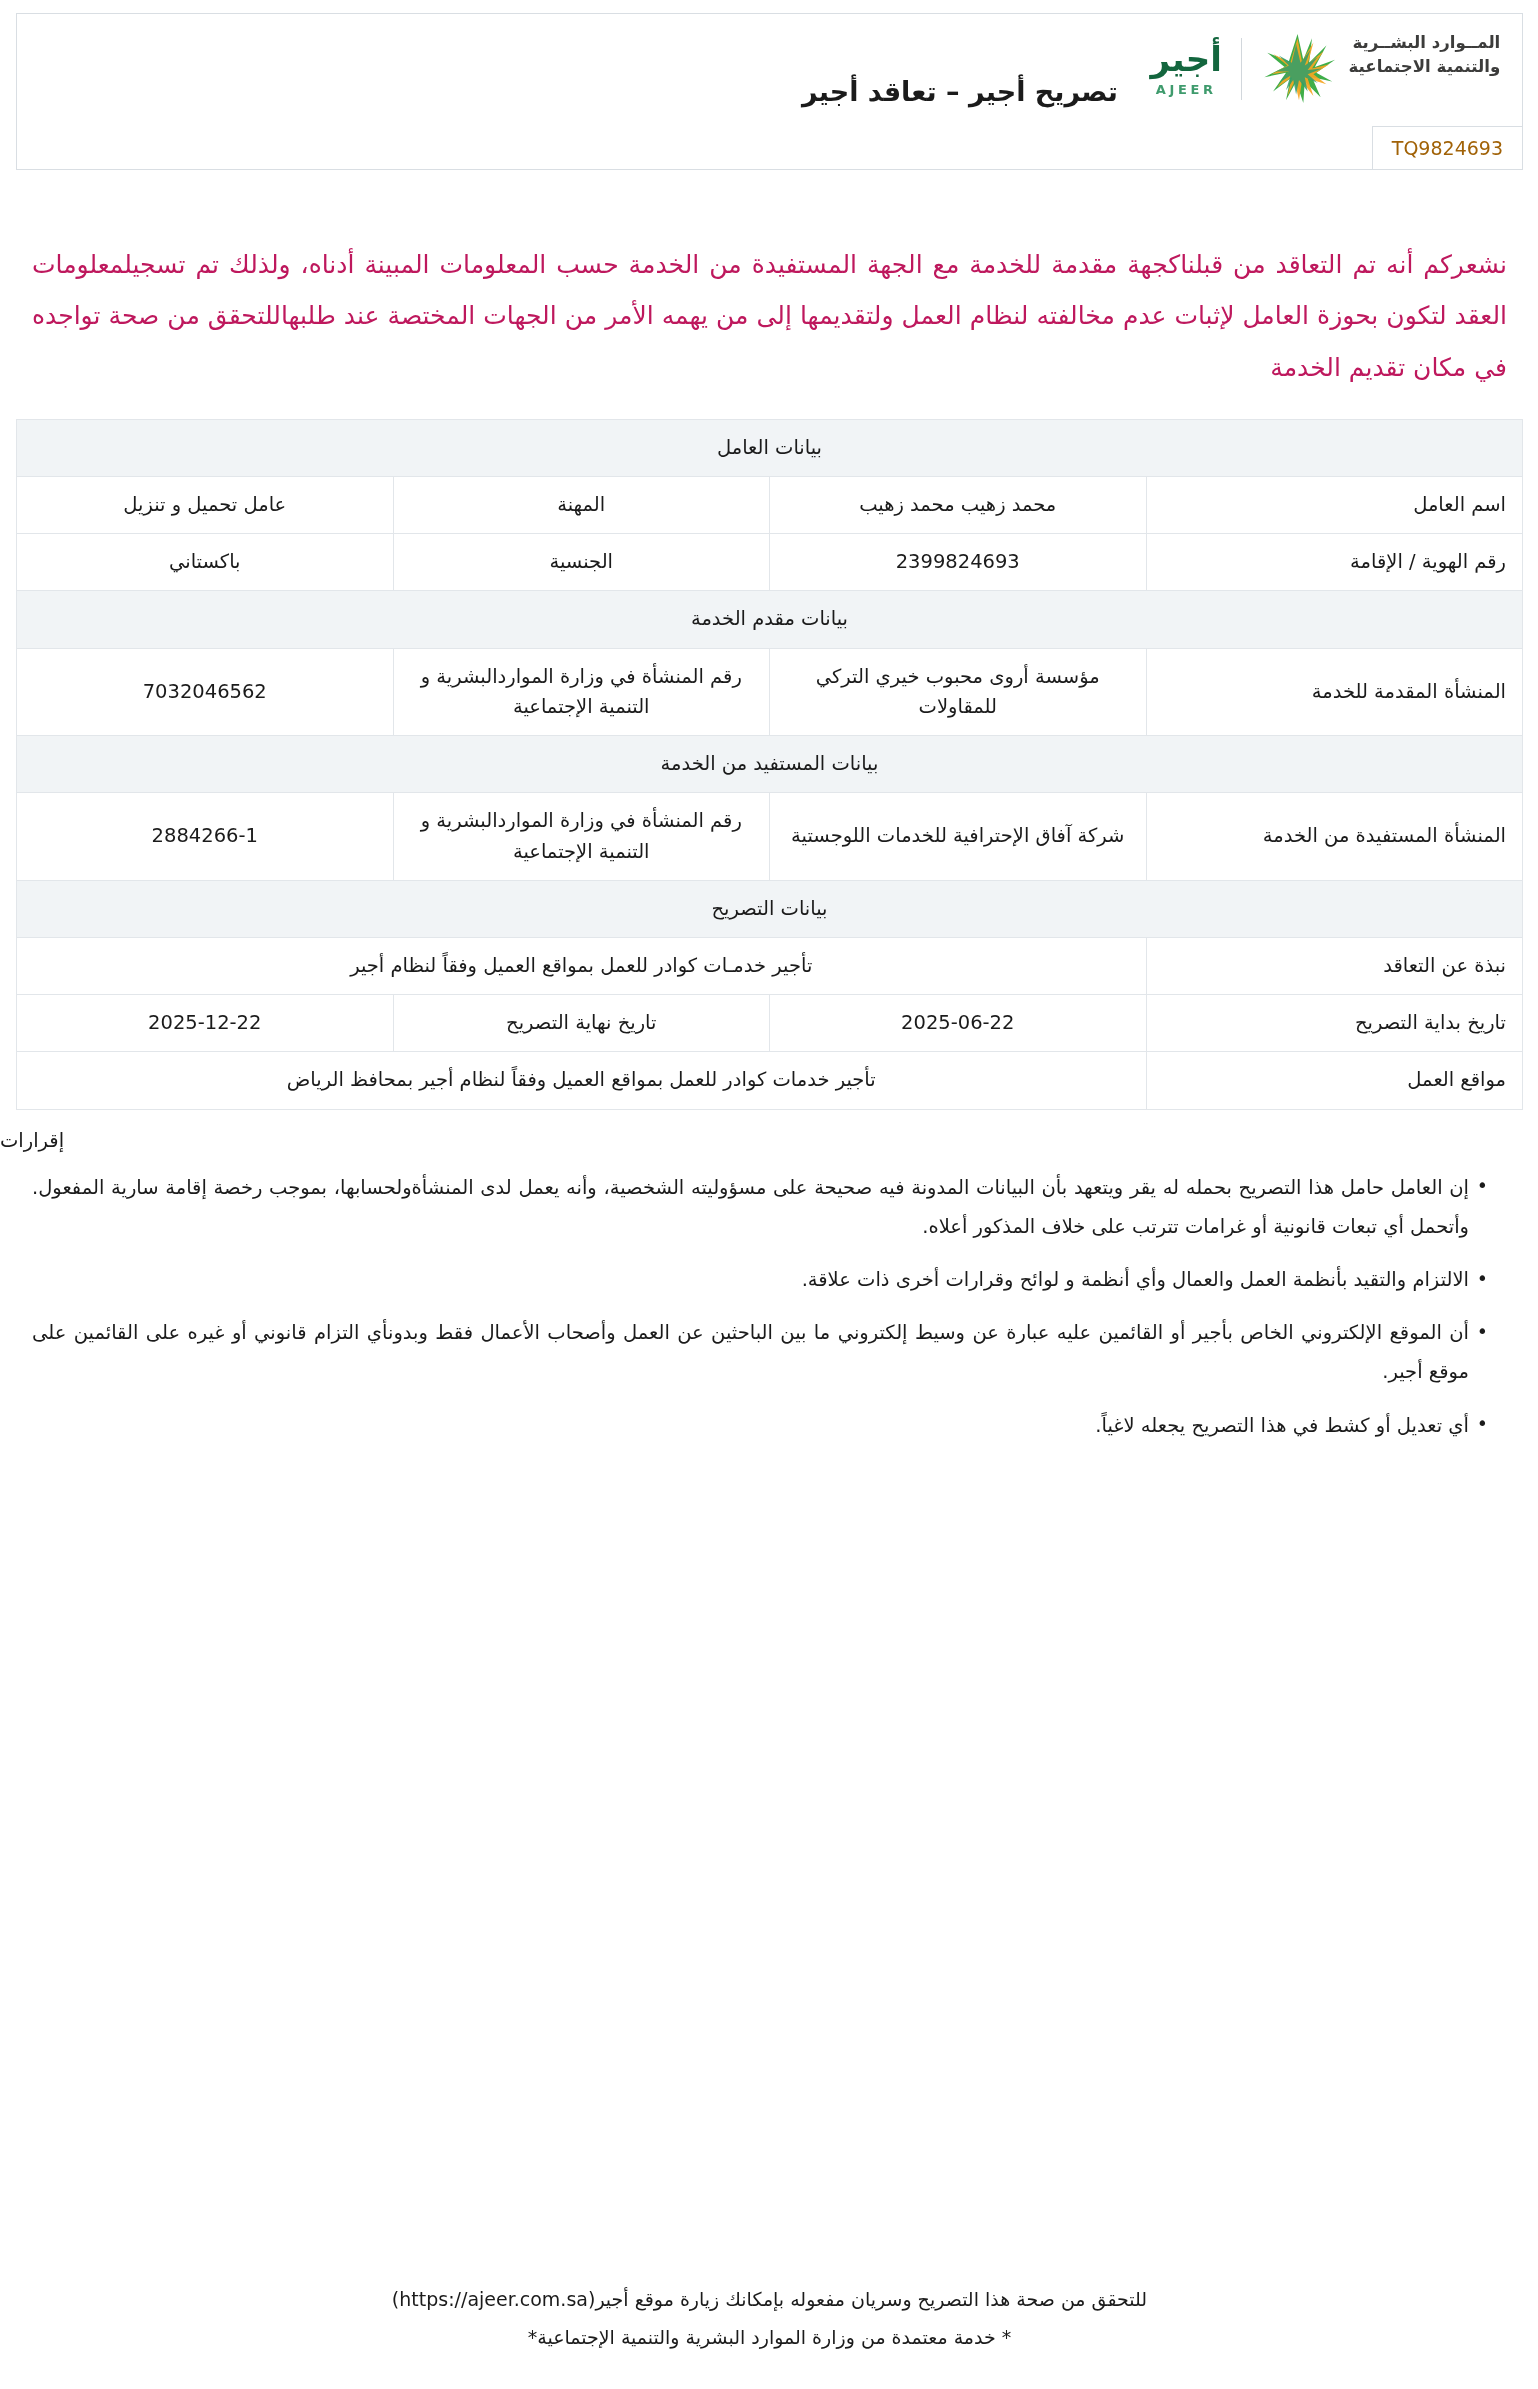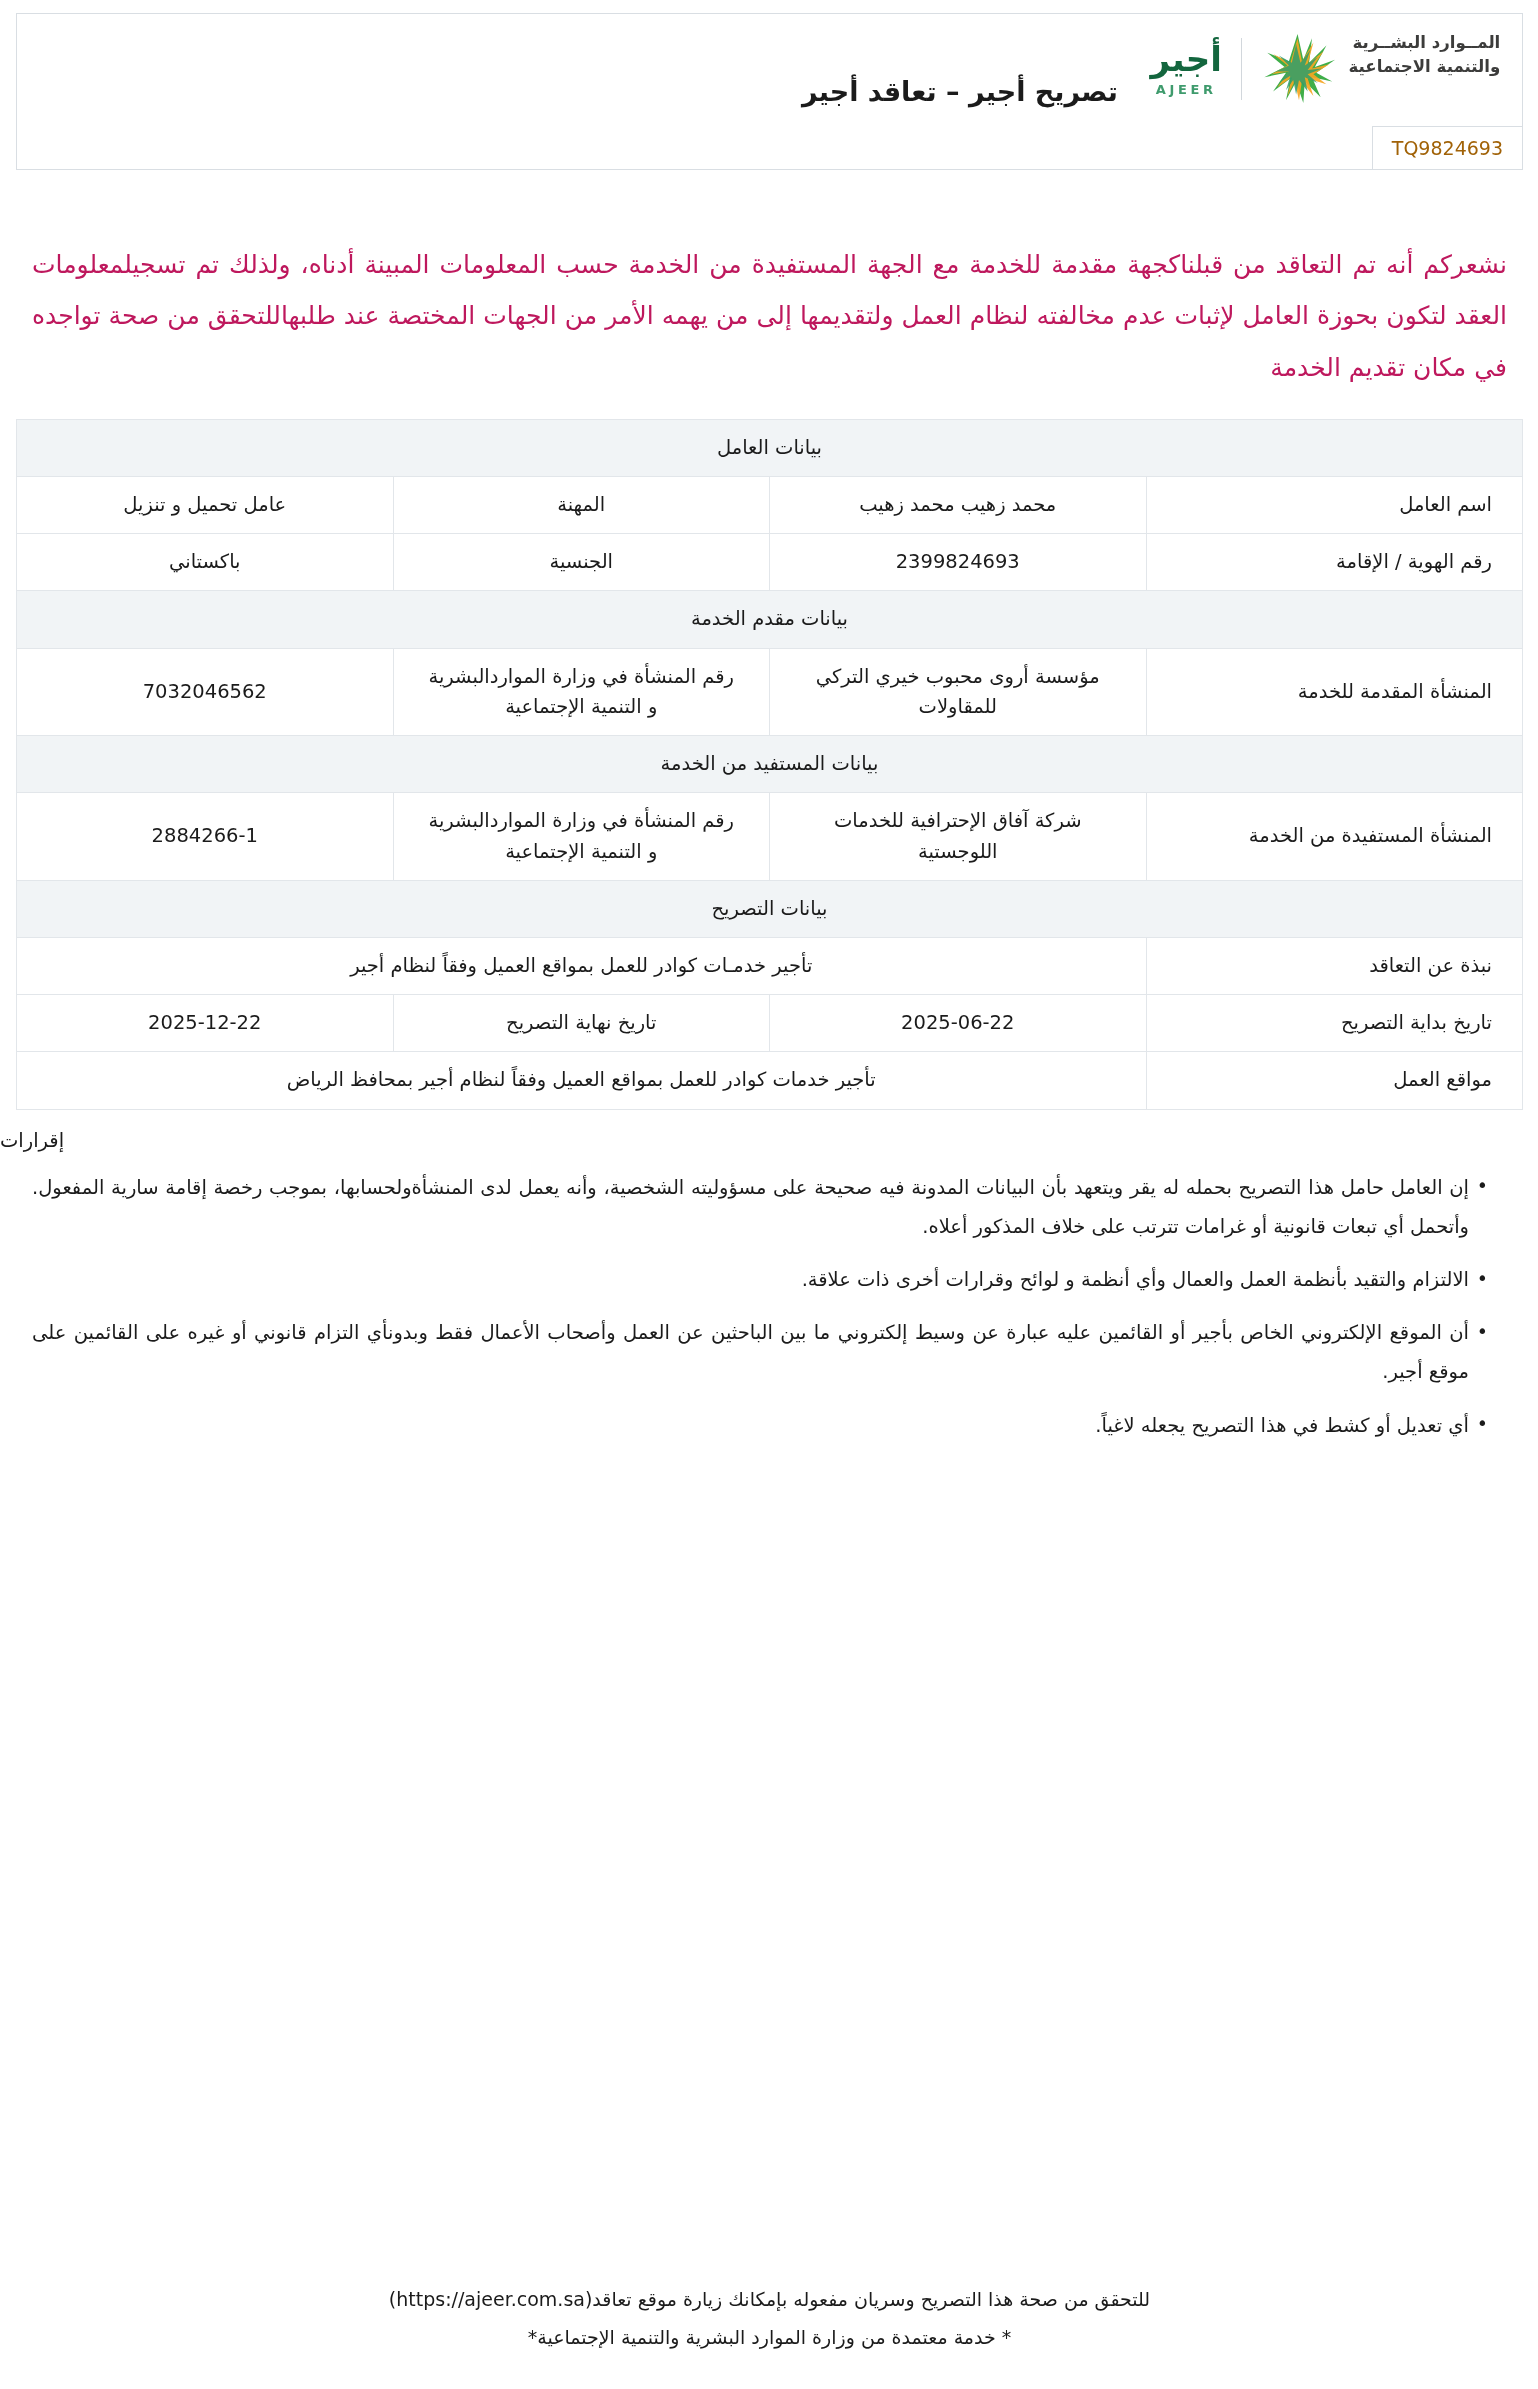--- a/index.html
+++ b/index.html
@@ -113,21 +113,21 @@
   }
   
   .tbl {
     margin: 26px 16px 0 16px;
     width: calc(100% - 32px);
     border-collapse: collapse;
     table-layout: fixed;
   }
   .tbl td {
     border: 0.7px solid #e2e6ea;
-    padding: 13px 30px;
+    padding: 13px 16px;
     font-size: 19.5px;
     color: #1b1b1b;
     vertical-align: middle;
     line-height: 1.55;
     height: 56px;
   }
   .sect {
     background: #f1f4f6;
     text-align: center;
     font-size: 19.5px;
@@ -300,18 +300,18 @@
 
   <div class="decl-title">إقرارات</div>
   <ul class="decl-list">
     <li>إن العامل حامل هذا التصريح بحمله له يقر ويتعهد بأن البيانات المدونة فيه صحيحة على مسؤوليته الشخصية، وأنه يعمل لدى المنشأةولحسابها، بموجب رخصة إقامة سارية المفعول. وأتحمل أي تبعات قانونية أو غرامات تترتب على خلاف المذكور أعلاه.</li>
     <li>الالتزام والتقيد بأنظمة العمل والعمال وأي أنظمة و لوائح وقرارات أخرى ذات علاقة.</li>
     <li>أن الموقع الإلكتروني الخاص بأجير أو القائمين عليه عبارة عن وسيط إلكتروني ما بين الباحثين عن العمل وأصحاب الأعمال فقط وبدونأي التزام قانوني أو غيره على القائمين على موقع أجير.</li>
     <li>أي تعديل أو كشط في هذا التصريح يجعله لاغياً.</li>
   </ul>
 
   <div class="footer">
-    <div>للتحقق من صحة هذا التصريح وسريان مفعوله بإمكانك زيارة موقع تعاقد(https://ajeer.com.sa)</div>
+    <div>للتحقق من صحة هذا التصريح وسريان مفعوله بإمكانك زيارة موقع أجير(https://ajeer.com.sa)</div>
     <div>* خدمة معتمدة من وزارة الموارد البشرية والتنمية الإجتماعية*</div>
   </div>
 
 </div>
 
 
 </body></html>

